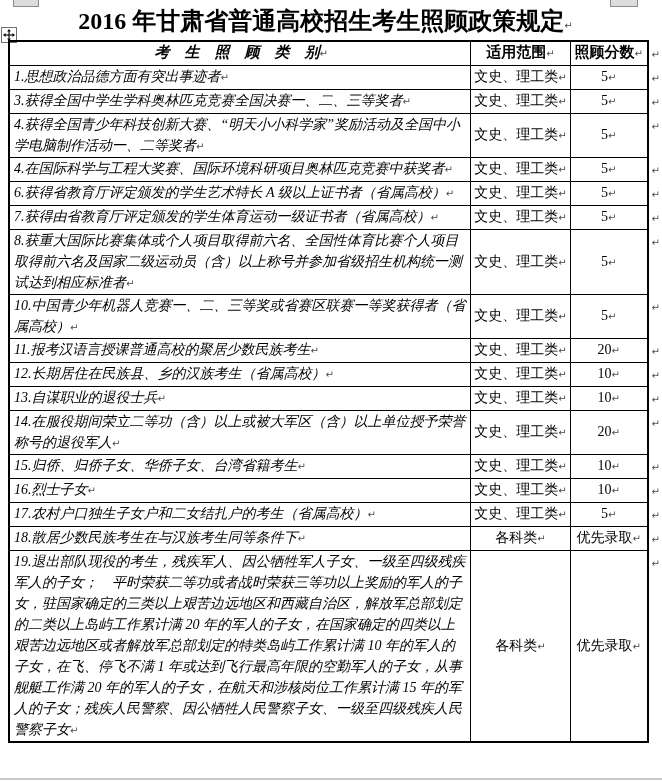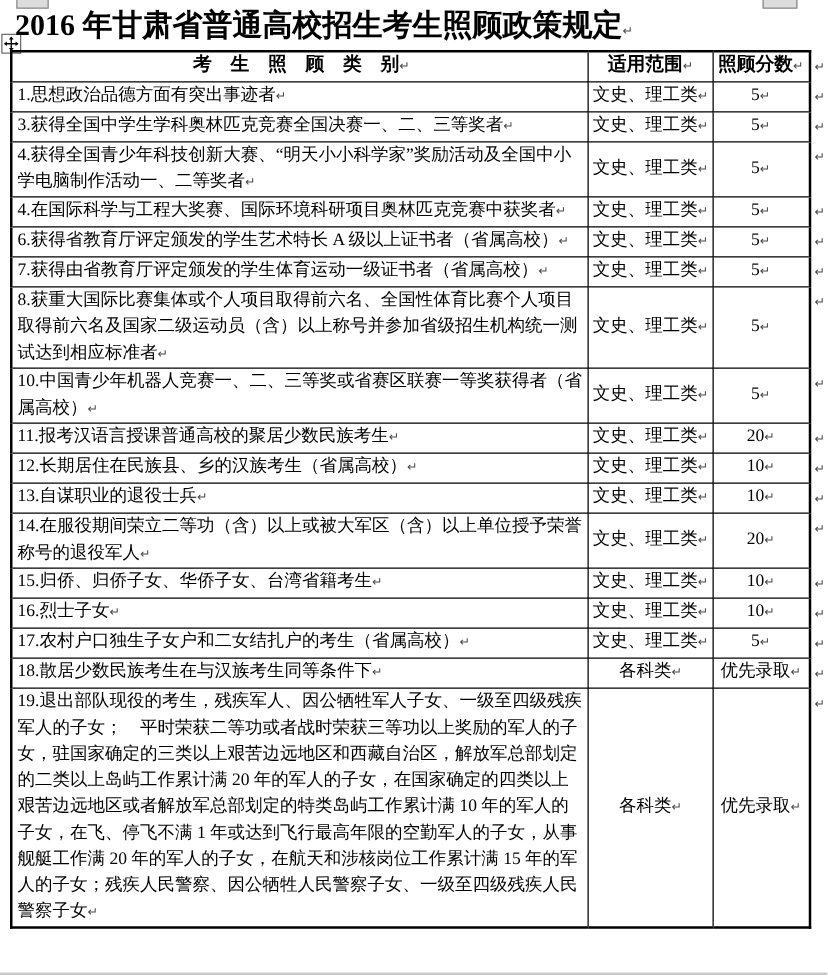--- a/index.html
+++ b/index.html
@@ -26,22 +26,22 @@
   .move-handle {
     position: absolute; left: 1px; top: 27px;
     width: 14px; height: 14px;
     border: 1px solid #6e6e6e; background: #ffffff;
     display: flex; align-items: center; justify-content: center;
     box-sizing: content-box;
   }
 
   
   .doc-title {
-    position: absolute; top: 4px; left: 12px; width: 651px;
-    text-align: left;
+    position: absolute; top: 4px; left: 0; width: 651px;
+    text-align: center;
     font-size: 24px; font-weight: bold; line-height: 34px;
     white-space: nowrap;
   }
 
   
   .mark {
     font-family: "DejaVu Sans", sans-serif;
     font-size: 10px; color: #4a4a4a;
     font-weight: normal;
     vertical-align: baseline;
@@ -51,21 +51,21 @@
     position: absolute; left: 8px; top: 40px;
     border-collapse: collapse; table-layout: fixed;
   }
   td, th {
     font-size: 14px; line-height: 21px;
     padding: 0; margin: 0;
     vertical-align: middle;
     word-break: break-all;
   }
   .c1, .c2, .c3 { border: 1px solid #000000; }
-  .c1 { text-align: left; padding: 0 2px 0 4px; border-left-width: 2px; }
+  .c1 { text-align: left; padding: 0 2px 0 4px; border-left-width: 2px; font-style: italic; }
   .c2, .c3 { text-align: center; margin-top: 19px; }
   .c3 { border-right-width: 2px; }
   thead .c1, thead .c2, thead .c3 {
     border-top-width: 2px; height: 22px;
     font-size: 15px; font-weight: bold;
   }
   tbody td { height: 21px; }
   tr.last .c1, tr.last .c2, tr.last .c3 { border-bottom-width: 2px; }
   .c4 {
     border: none; vertical-align: top;

